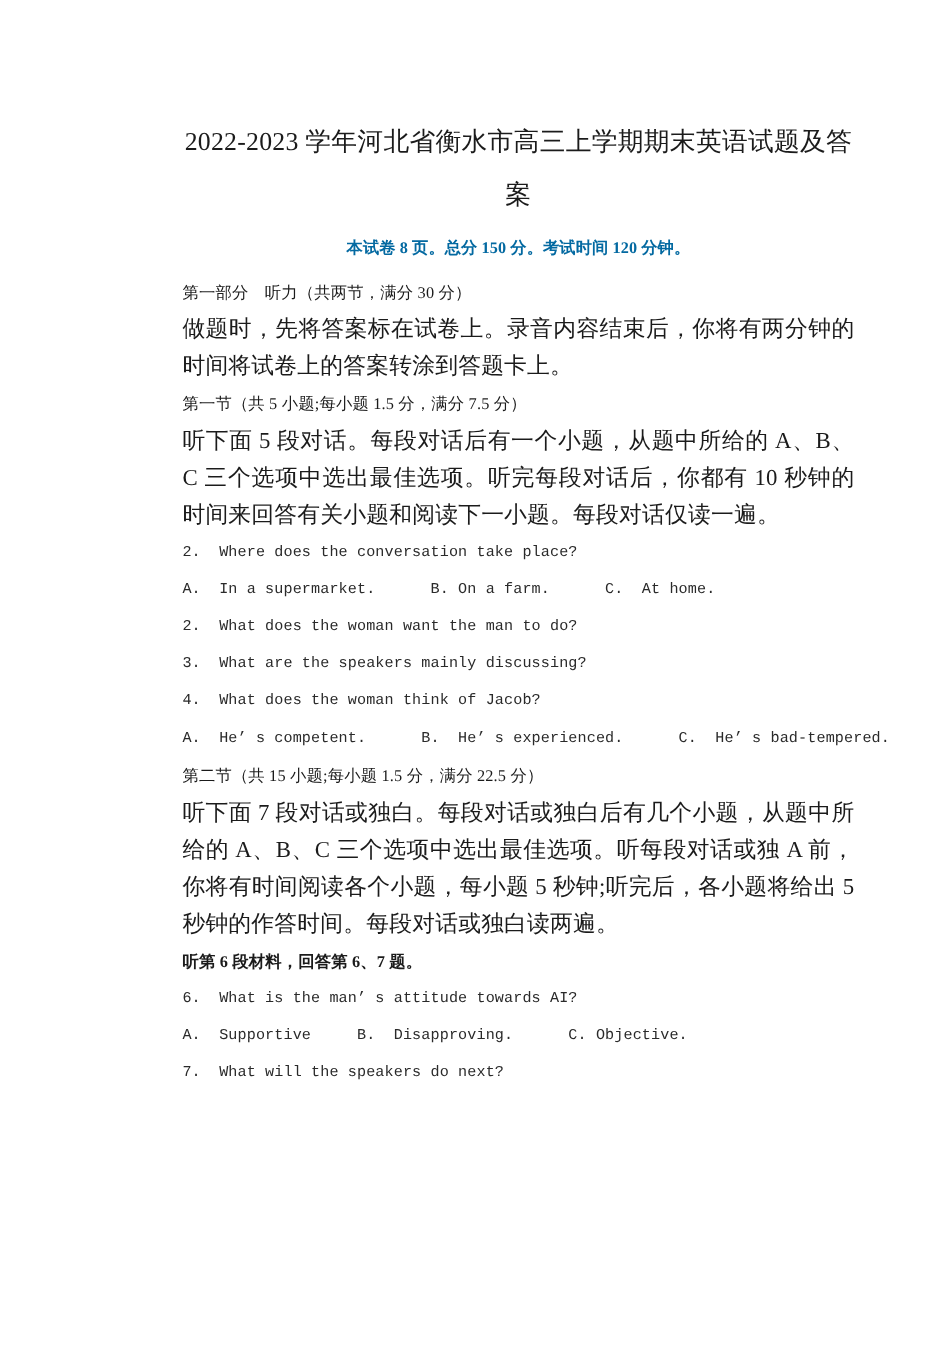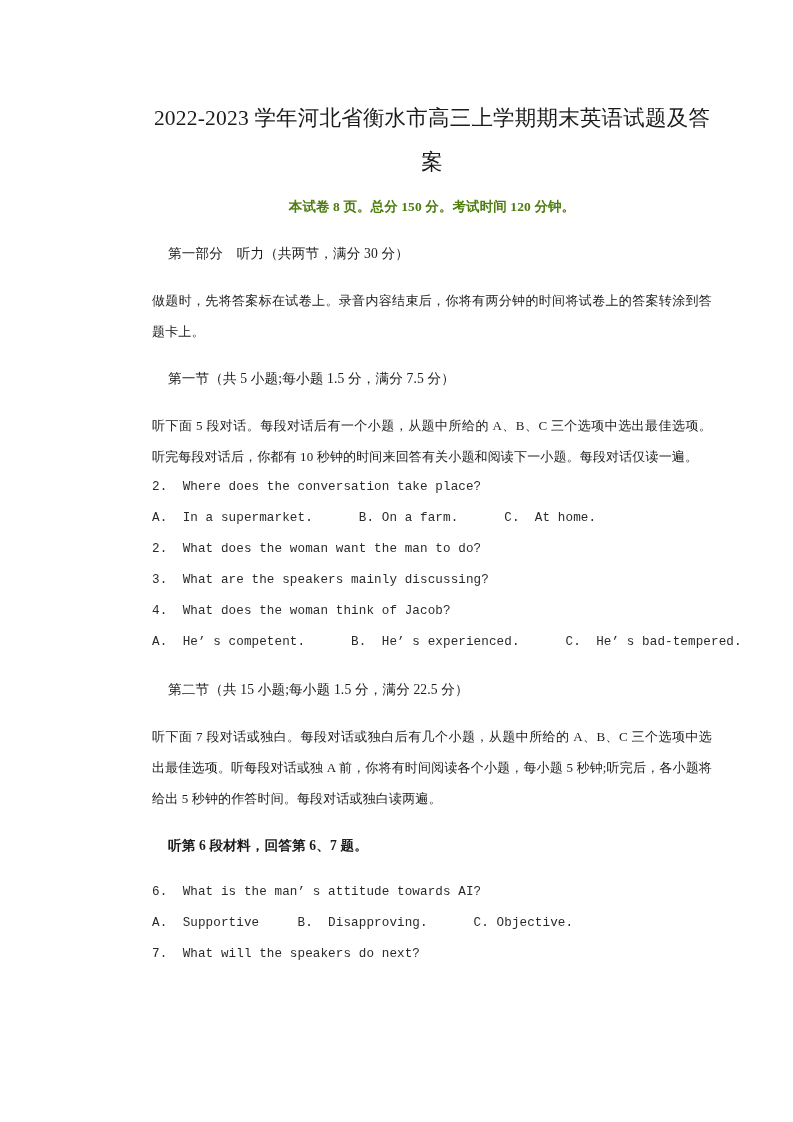--- a/index.html
+++ b/index.html
@@ -34,44 +34,44 @@
     font-weight: 400;
     letter-spacing: 0.2px;
     margin: 0 0 8px 0;
   }
 
   
   .exam-info {
     font-family: "Liberation Serif", "DejaVu Serif", serif;
     font-size: 13.5px;
     line-height: 30px;
-    color: #4d7c0f;
+    color: #0369a1;
     text-align: center;
     font-weight: 700;
     margin: 4px 0 6px 0;
     letter-spacing: 0.1px;
   }
 
   
   .cn-line {
     font-family: "Liberation Serif", "DejaVu Serif", serif;
     font-size: 13.6px;
     line-height: 31px;
     color: #1b1b1b;
     text-align: justify;
     text-justify: inter-character;
-    margin: 16px;
+    margin: 0;
     letter-spacing: 0.15px;
   }
   .cn-line.bold {
     font-weight: 700;
   }
   .cn-para {
     font-family: "Liberation Serif", "DejaVu Serif", serif;
-    font-size: 13px;
+    font-size: 19px;
     line-height: 31px;
     color: #1b1b1b;
     text-align: justify;
     text-justify: inter-character;
     margin: 0;
     letter-spacing: 0.15px;
     text-indent: 0;
   }
 
   

